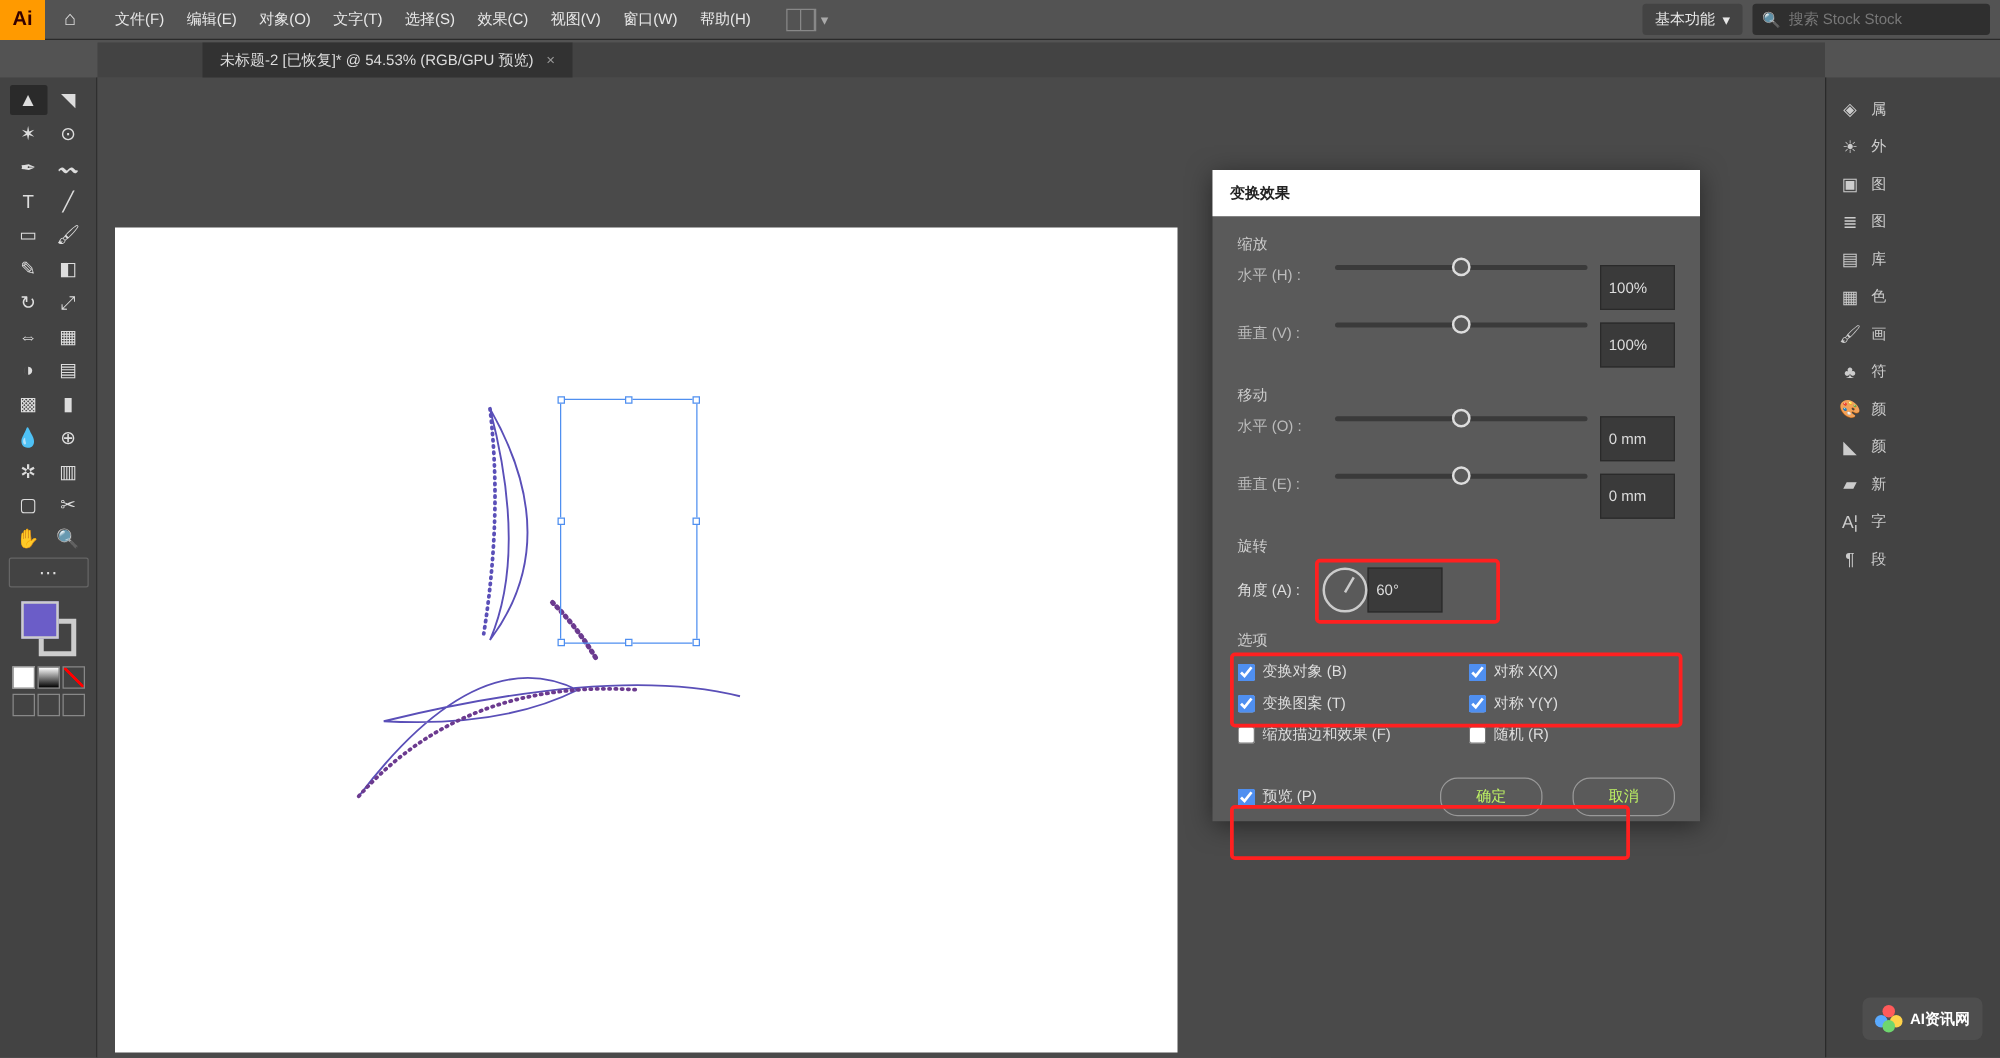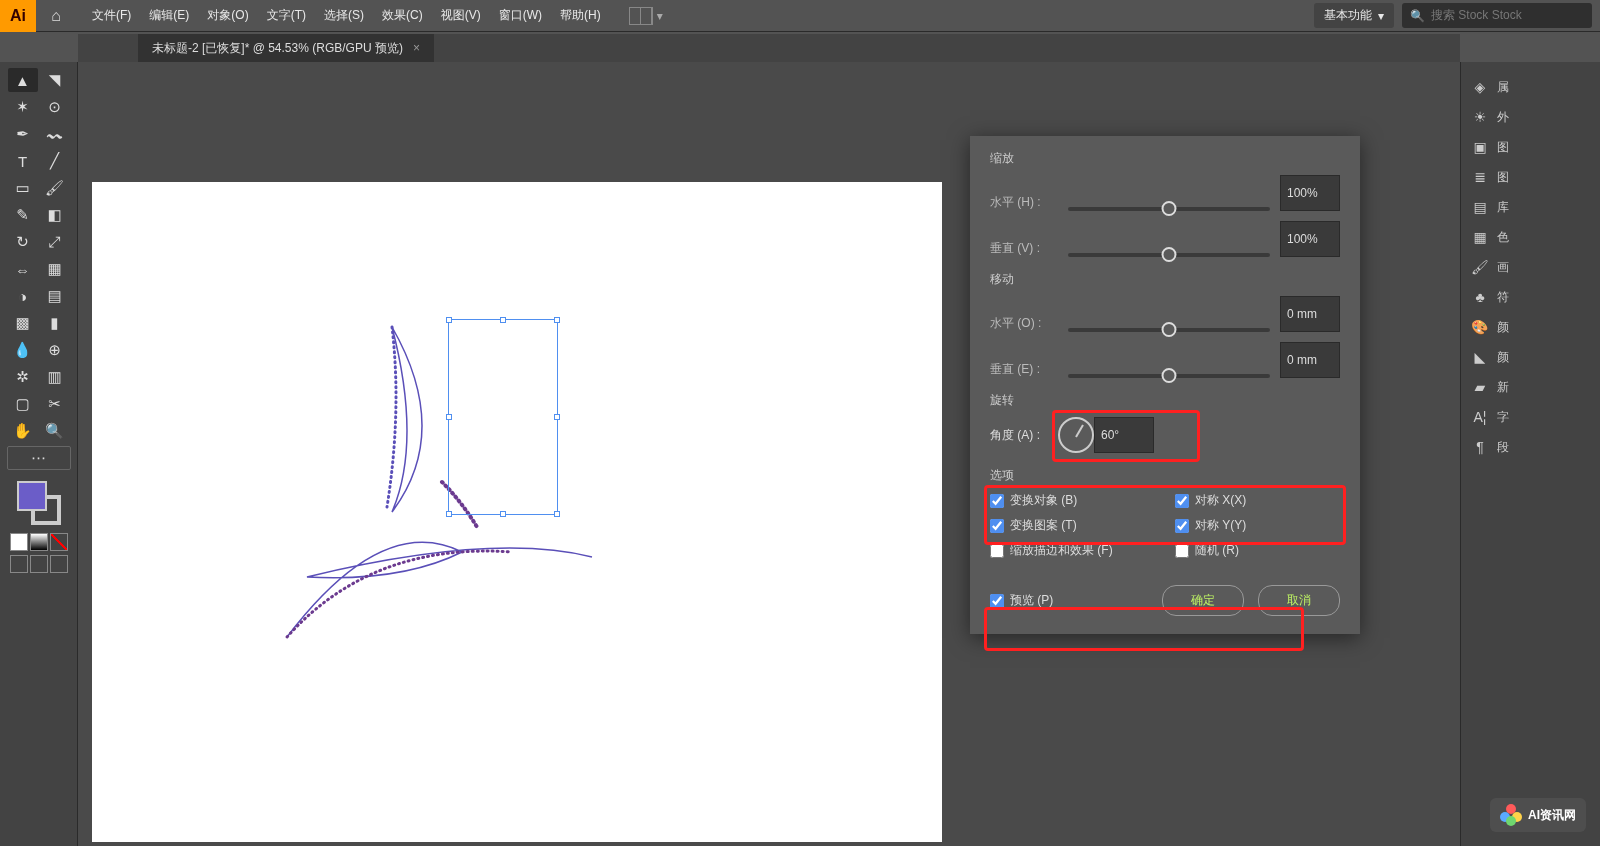--- a/index.html
+++ b/index.html
@@ -7,21 +7,21 @@
 .menubar{height:32px;background:#535353;display:flex;align-items:center;border-bottom:1px solid #2a2a2a}
 .logo{width:36px;height:32px;background:#ff9a00;color:#330000;display:flex;align-items:center;justify-content:center;font-weight:bold;font-size:16px}
 .home{width:40px;display:flex;align-items:center;justify-content:center;color:#ddd;font-size:16px}
 .menus{display:flex;gap:2px;margin-left:8px}
 .menus span{padding:6px 8px;color:#e8e8e8;cursor:default}
 .mb-right{margin-left:auto;display:flex;align-items:center;gap:8px;padding-right:8px}
 .workspace{background:#434343;padding:4px 10px;border-radius:3px;display:flex;align-items:center;gap:6px}
 .search{background:#2f2f2f;padding:4px 8px;border-radius:3px;width:190px;color:#888;display:flex;align-items:center;gap:6px}
 .arrange{width:24px;height:18px;border:1px solid #888;margin-left:20px;display:flex}
 .arrange div{flex:1;border-right:1px solid #888}
-.tabbar{height:28px;background:#434343;display:flex;align-items:center;padding-left:60px}
+.tabbar{height:28px;background:#434343;display:flex;align-items:center;padding-left:84px}
 .tab{background:#323232;height:28px;display:flex;align-items:center;padding:0 14px;color:#ddd;gap:10px}
 .tab .x{color:#999;cursor:pointer}
 .main{position:absolute;top:62px;left:0;right:0;bottom:0;display:flex}
 .tools{width:78px;background:#434343;padding:6px 4px;display:flex;flex-direction:column;align-items:center;gap:0;border-right:1px solid #2a2a2a}
 .trow{display:flex;gap:2px;margin-bottom:3px}
 .tbtn{width:30px;height:24px;display:flex;align-items:center;justify-content:center;color:#ddd;font-size:15px;border-radius:2px}
 .tbtn.sel{background:#2a2a2a}
 .swatch{margin-top:6px;position:relative;width:48px;height:48px}
 .sw-fill{position:absolute;left:2px;top:2px;width:30px;height:30px;background:#6b5dc8;border:2px solid #ccc}
 .sw-stroke{position:absolute;right:2px;bottom:2px;width:30px;height:30px;border:4px solid #ccc;background:#434343}
@@ -34,41 +34,41 @@
 .sel-box .h{position:absolute;width:6px;height:6px;background:#fff;border:1px solid #4f8ff0}
 .h.tl{left:-3px;top:-3px}.h.tr{right:-3px;top:-3px}.h.bl{left:-3px;bottom:-3px}.h.br{right:-3px;bottom:-3px}
 .h.tm{left:50%;top:-3px;margin-left:-3px}.h.bm{left:50%;bottom:-3px;margin-left:-3px}
 .h.ml{left:-3px;top:50%;margin-top:-3px}.h.mr{right:-3px;top:50%;margin-top:-3px}
 .art-svg{position:absolute;left:0;top:0}
 .right-panels{width:140px;background:#434343;border-left:1px solid #2a2a2a;padding-top:10px}
 .rp-item{height:30px;display:flex;align-items:center;gap:8px;padding-left:10px;color:#ccc}
 .rp-item .ic{width:18px;height:18px;display:flex;align-items:center;justify-content:center;font-size:14px}
 .dialog{position:absolute;left:970px;top:136px;width:390px;background:#5a5a5a;color:#ddd;box-shadow:0 4px 20px rgba(0,0,0,.5)}
 .dlg-title{background:#fff;color:#222;padding:10px 14px;font-weight:bold}
-.dlg-body{padding:14px 20px 18px}
+.dlg-body{padding:14px 20px 4px}
 .sect{margin-bottom:14px}
 .sect-title{color:#ccc;margin-bottom:8px}
-.srow{display:flex;align-items:flex-end;gap:10px;margin-bottom:10px}
+.srow{display:flex;align-items:flex-start;gap:10px;margin-bottom:10px}
 .srow .lbl{width:68px;color:#bbb}
 .slider{flex:1;height:4px;background:#3a3a3a;position:relative;border-radius:2px}
 .slider .knob{position:absolute;top:-6px;left:50%;width:15px;height:15px;border-radius:50%;background:#5a5a5a;border:2px solid #ddd;transform:translateX(-50%)}
 .valbox{width:60px;height:36px;background:#3a3a3a;border:1px solid #2a2a2a;color:#ddd;display:flex;align-items:center;padding:0 6px}
 .rot-row{display:flex;align-items:center;}
 .rot-dial{width:36px;height:36px;border-radius:50%;border:2px solid #ccc;position:relative}
 .rot-dial:after{content:"";position:absolute;left:50%;top:4px;width:2px;height:14px;background:#ccc;transform-origin:bottom;transform:translateX(-50%) rotate(30deg)}
 .hl{border:3px solid #ff2020;border-radius:4px;position:absolute}
 .opts{display:grid;grid-template-columns:1fr 1fr;gap:8px 20px}
 .chk{display:flex;align-items:center;gap:6px}
 .chk input{width:14px;height:14px;accent-color:#4f8ff0}
 .copies{display:flex;align-items:center;gap:14px;margin-top:16px}
 .anchor{width:30px;height:30px;display:grid;grid-template-columns:repeat(3,1fr);grid-template-rows:repeat(3,1fr);gap:2px}
 .anchor div{background:#888;width:6px;height:6px}
 .copies .lbl{margin-left:auto}
 .copies input{width:60px;height:22px;background:#fff;border:1px solid #4f8ff0;color:#222;padding:0 4px}
-.dlg-foot{display:flex;gap:14px;margin-top:26px}
+.dlg-foot{display:flex;gap:24px;margin-top:26px}
 .dlg-foot .chk{margin-right:auto}
 .btn{border:1px solid #999;background:transparent;color:#bef264;padding:6px 28px;border-radius:14px;cursor:pointer}
 .watermark{position:absolute;right:14px;bottom:14px;background:rgba(80,80,80,.85);padding:6px 10px;border-radius:6px;display:flex;align-items:center;gap:6px;color:#fff;font-weight:bold}
 .watermark .flower{width:22px;height:22px;position:relative}
 .petal{position:absolute;width:10px;height:10px;border-radius:50%}
 .p1{background:#ff5a5a;left:6px;top:0}.p2{background:#5aaaff;left:0;top:8px}.p3{background:#ffd24a;right:0;top:8px}.p4{background:#6fd66f;left:6px;bottom:0}
 .tabbar-wrap{position:absolute;left:78px;top:0;right:140px}
 </style>
 </head>
 <body>
@@ -261,20 +261,21 @@
 </div>
 
 <div style="position:absolute;left:78px;top:34px;right:140px;height:28px" class="tabbar">
   <div class="tab">
     <span>未标题-2 [已恢复]* @ 54.53% (RGB/GPU 预览)</span>
     <span class="x">×</span>
   </div>
 </div>
 
 <div class="dialog">
+  <div class="dlg-title">变换效果</div>
   <div class="dlg-body">
     <div class="sect">
       <div class="sect-title">缩放</div>
       <div class="srow">
         <span class="lbl">水平 (H) :</span>
         <div class="slider">
             <div class="knob"></div>
           </div>
         <div class="valbox">100%</div>
       </div>

